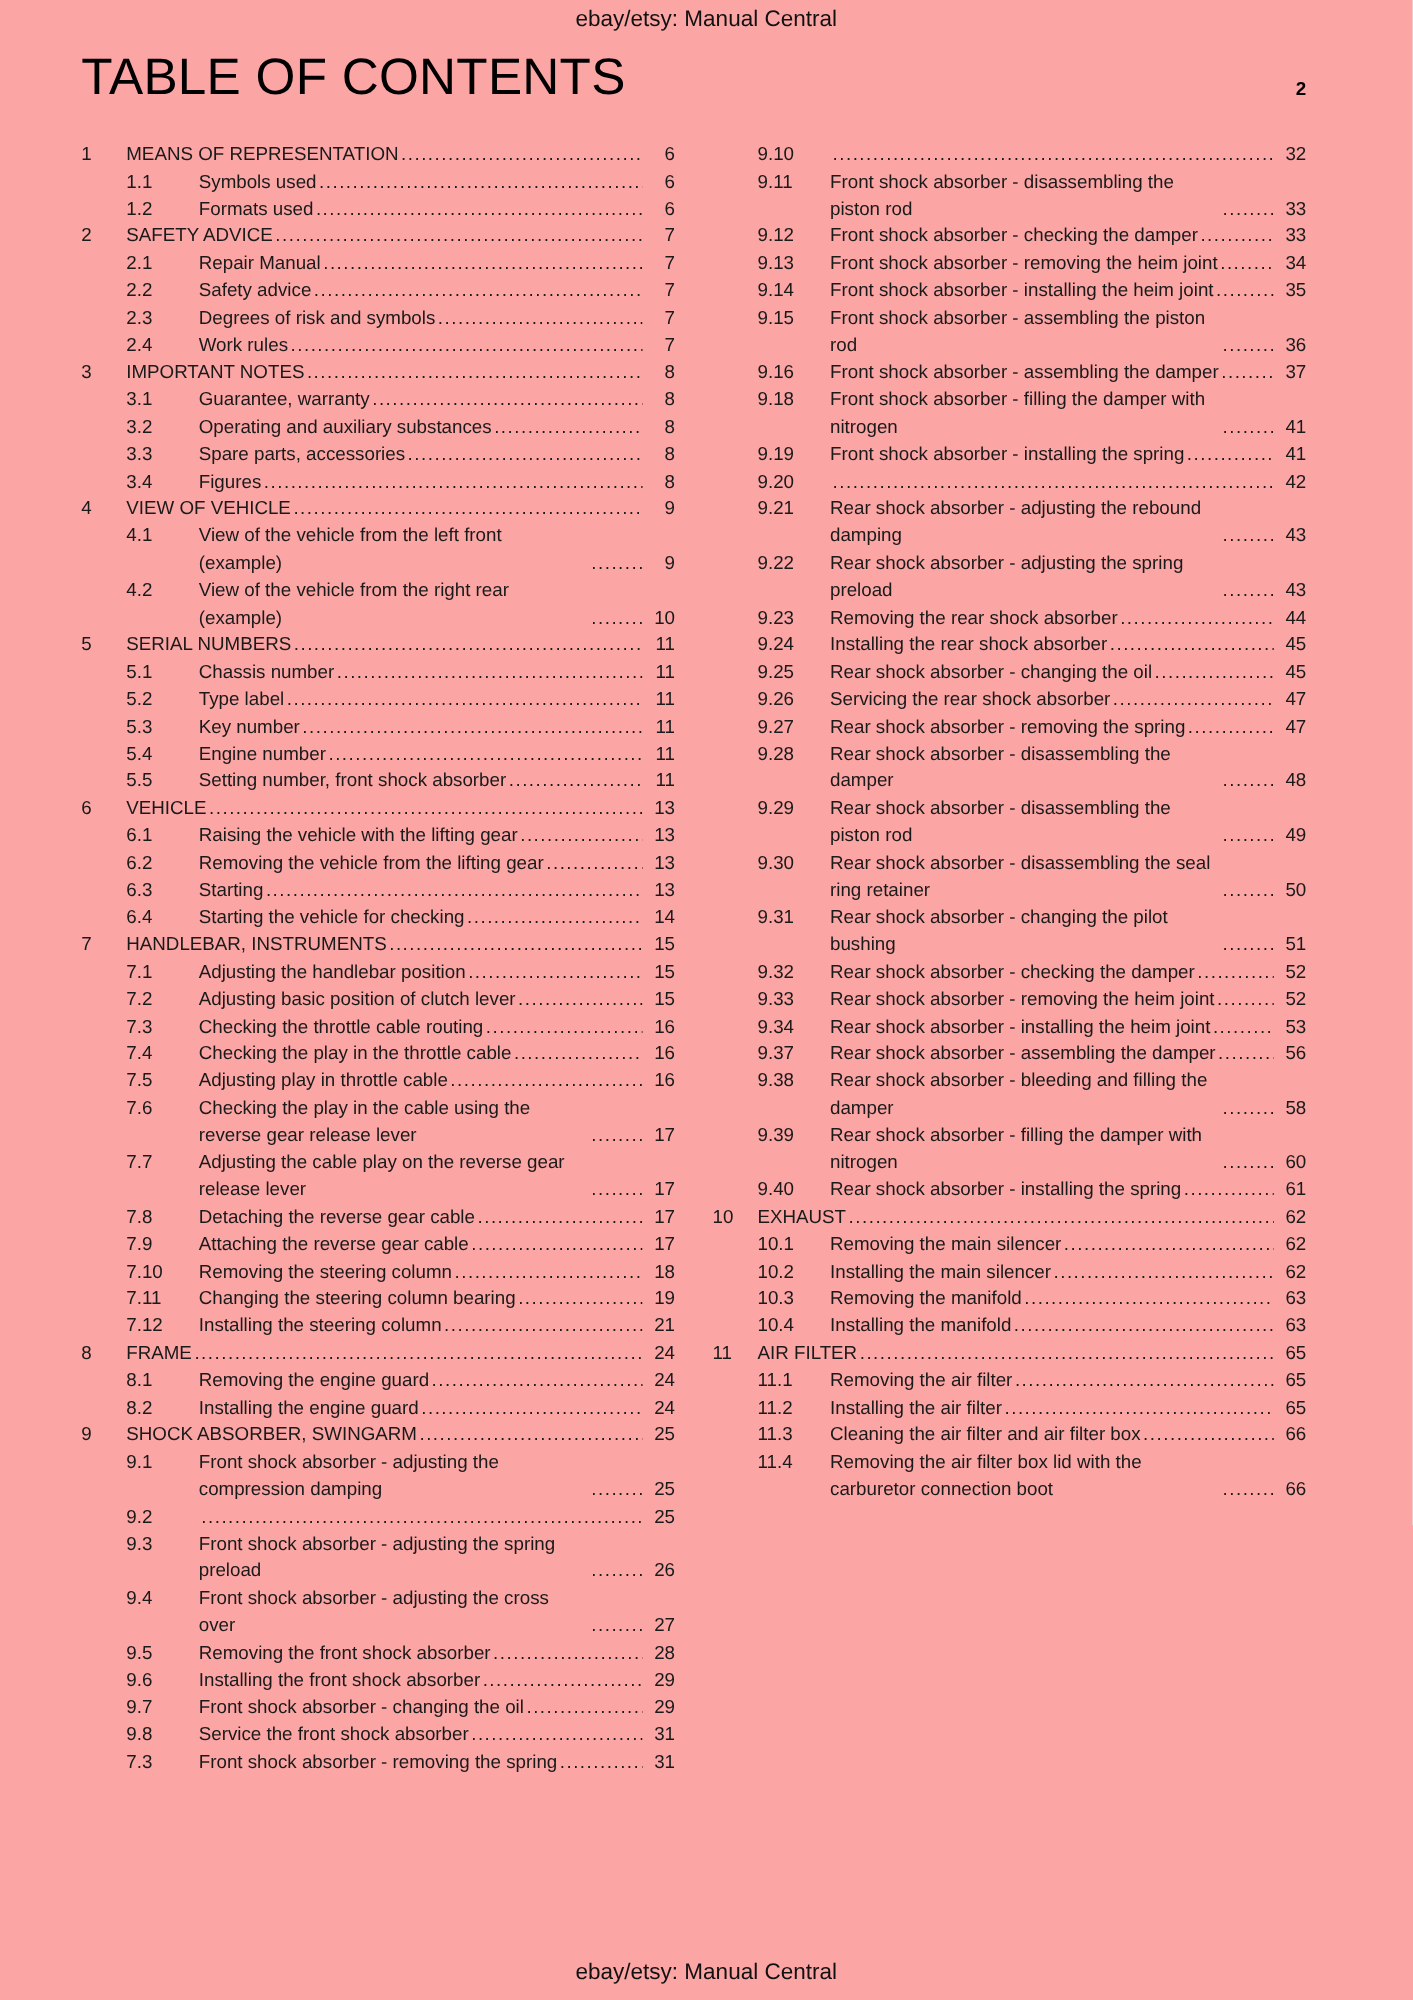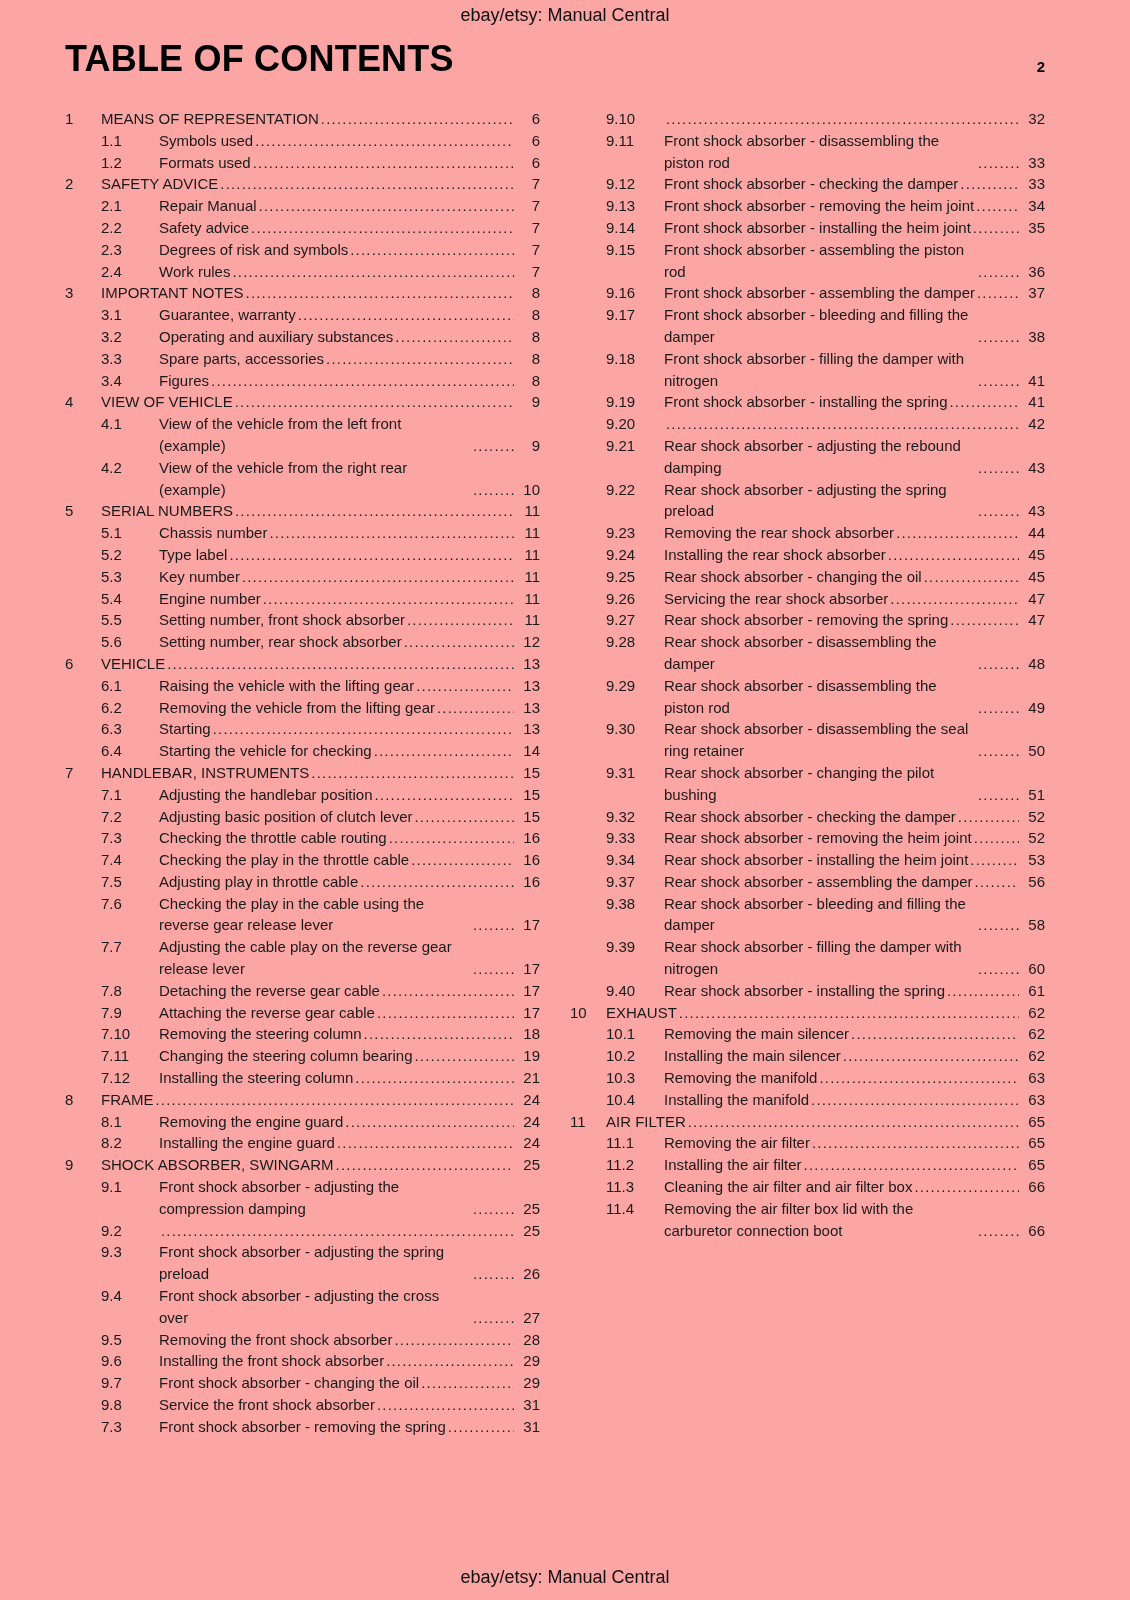--- a/index.html
+++ b/index.html
@@ -28,22 +28,22 @@
     font-size: 18px;
     color: #111;
   }
   .title-row {
     display: flex;
     justify-content: space-between;
     align-items: flex-end;
     padding: 12px 85px 0 65px;
   }
   .doc-title {
-    font-size: 36px;
-    font-weight: bold;
+    font-size: 41px;
+    font-weight: normal;
     letter-spacing: 0.2px;
     color: #000;
   }
   .page-num {
     font-size: 15px;
     font-weight: bold;
     padding-bottom: 5px;
     color: #000;
   }
   .columns {
@@ -226,26 +226,20 @@
           <span class="title">Engine number</span>
           <span class="leader"></span>
           <span class="pagenum">11</span>
         </div>
         <div class="entry section">
           <span class="num">5.5</span>
           <span class="title">Setting number, front shock absorber</span>
           <span class="leader"></span>
           <span class="pagenum">11</span>
         </div>
-        <div class="entry section">
-          <span class="num">5.6</span>
-          <span class="title">Setting number, rear shock absorber</span>
-          <span class="leader"></span>
-          <span class="pagenum">12</span>
-        </div>
         <div class="entry chapter">
           <span class="num">6</span>
           <span class="title">VEHICLE</span>
           <span class="leader"></span>
           <span class="pagenum">13</span>
         </div>
         <div class="entry section">
           <span class="num">6.1</span>
           <span class="title">Raising the vehicle with the lifting gear</span>
           <span class="leader"></span>
@@ -459,26 +453,20 @@
           <span class="num">9.15</span>
           <span class="title">Front shock absorber - assembling the piston rod</span>
           <span class="leader"></span>
           <span class="pagenum">36</span>
         </div>
         <div class="entry section">
           <span class="num">9.16</span>
           <span class="title">Front shock absorber - assembling the damper</span>
           <span class="leader"></span>
           <span class="pagenum">37</span>
-        </div>
-        <div class="entry section">
-          <span class="num">9.17</span>
-          <span class="title">Front shock absorber - bleeding and filling the damper</span>
-          <span class="leader"></span>
-          <span class="pagenum">38</span>
         </div>
         <div class="entry section">
           <span class="num">9.18</span>
           <span class="title">Front shock absorber - filling the damper with nitrogen</span>
           <span class="leader"></span>
           <span class="pagenum">41</span>
         </div>
         <div class="entry section">
           <span class="num">9.19</span>
           <span class="title">Front shock absorber - installing the spring</span>

